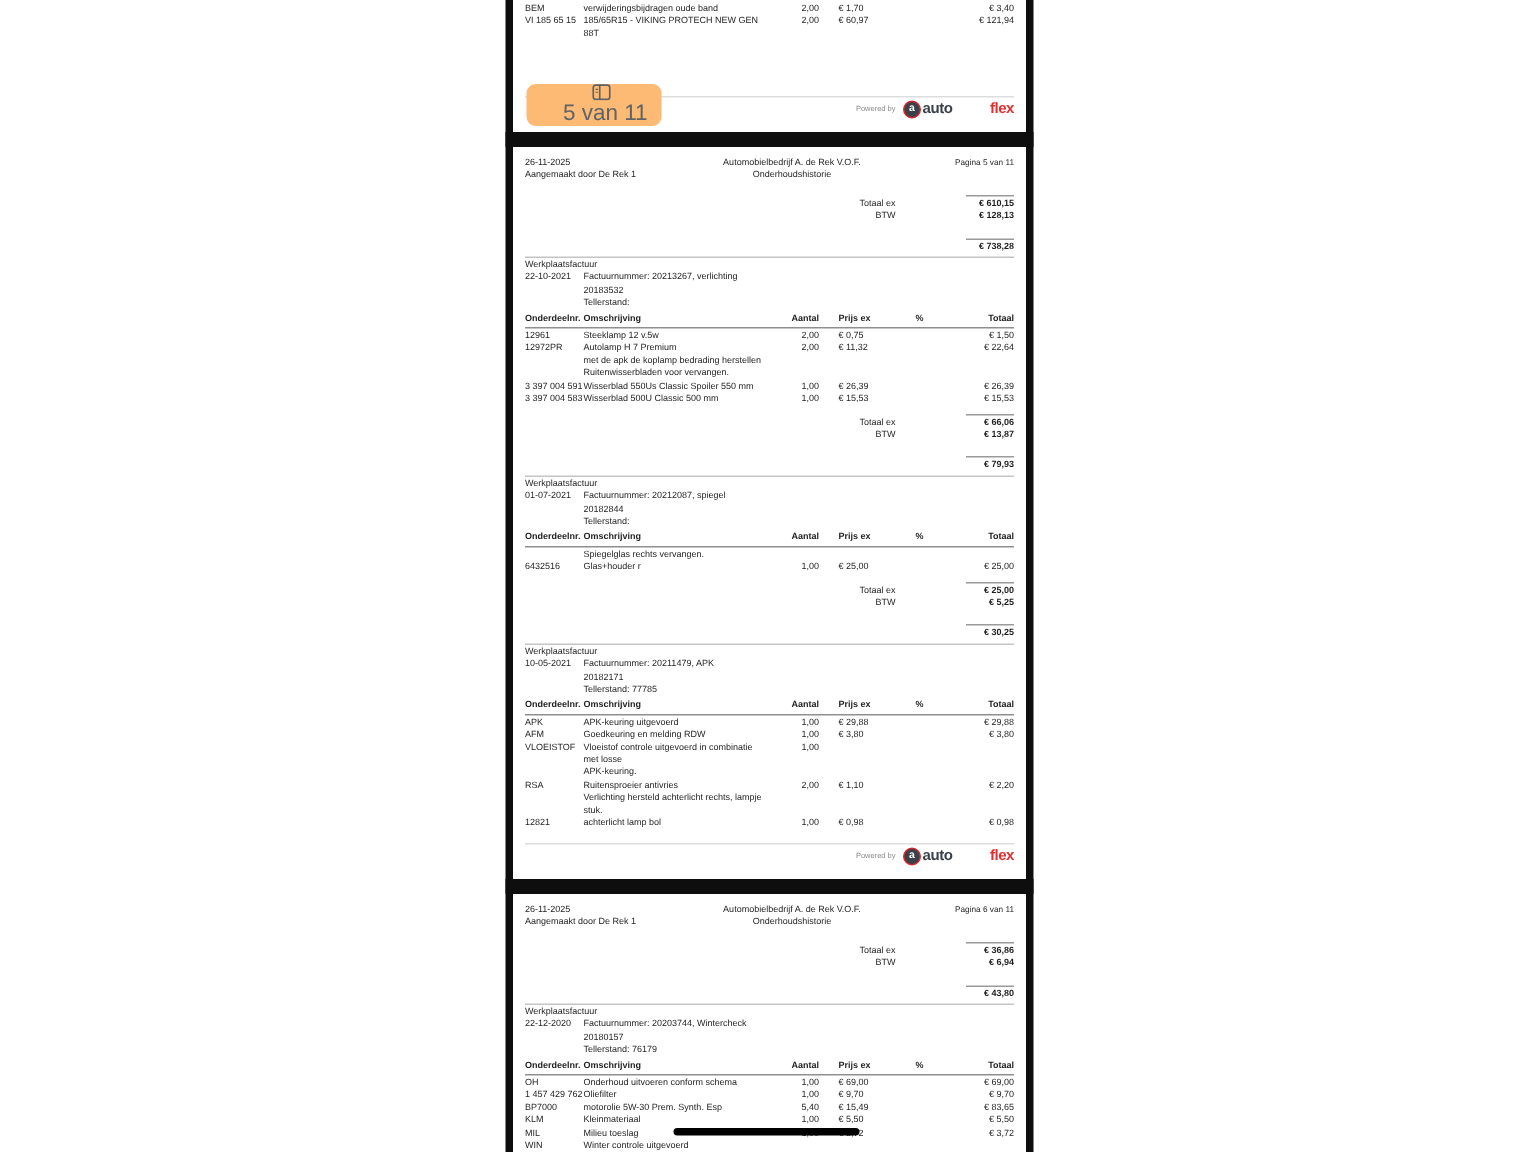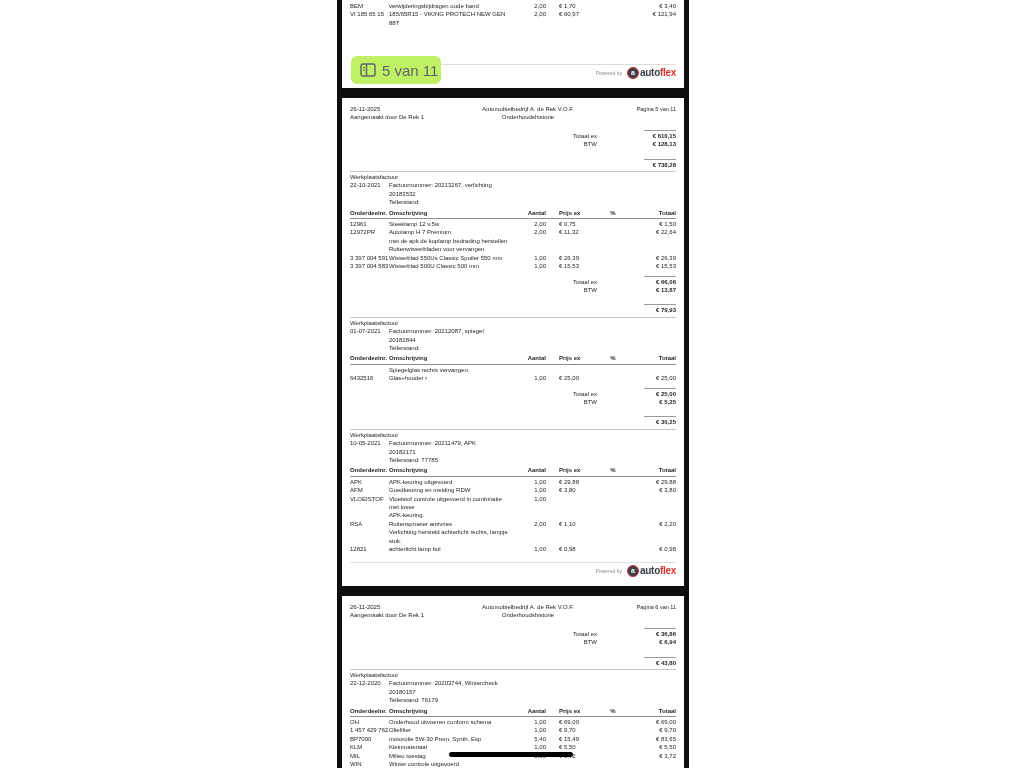--- a/index.html
+++ b/index.html
@@ -35,26 +35,26 @@
   
   .page-footer{margin-top:auto;padding:0 8px 9px 8px;}
   .f-rule{height:1px;background:#dddddd;}
   .f-row{display:flex;justify-content:flex-end;align-items:center;margin-top:1px;height:13px;}
   .pb-text{font-size:5px;color:#8a8a8a;margin-right:5px;}
   .logo{display:flex;align-items:center;}
   .logo-circle{width:10px;height:10px;border-radius:50%;background:#3a4149;color:#fff;
                font-size:7px;font-weight:bold;display:flex;align-items:center;justify-content:center;
                border:1px solid #d6272e;margin-right:1px;}
   .logo-auto{font-size:10px;font-weight:bold;color:#3a4149;letter-spacing:-0.3px;}
-  .logo-flex{font-size:10px;font-weight:bold;color:#e03131;letter-spacing:-0.3px;}
+  .logo-flex{font-size:10px;font-weight:bold;color:#e03131;letter-spacing:-0.3px;padding-left:25px;}
   
   .page-p4{height:88px;display:flex;flex-direction:column;}
   .page-p4 .rows{padding-top:2px;}
-  .badge{position:absolute;left:9px;top:56px;width:90px;height:28px;background:#bef264;
-         border-radius:6px;display:flex;align-items:center;padding-left:9px;box-sizing:border-box;}
+  .badge{position:absolute;left:9px;top:56px;width:90px;height:28px;background:#fdba74;
+         border-radius:6px;display:flex;align-items:center;padding-left:9px;box-sizing:border-box;flex-direction:column;}
   .badge-text{font-size:15px;color:#5f6368;margin-left:6px;}
   .page-5{height:488px;display:flex;flex-direction:column;}
   .page-6{height:522px;display:flex;flex-direction:column;}
   .redaction{position:absolute;left:107px;top:156px;width:124px;height:5px;background:#000;border-radius:3px;}
   .sec-gap{height:2px;}
 </style>
 </head>
 <body>
 
 <div class="viewer">

